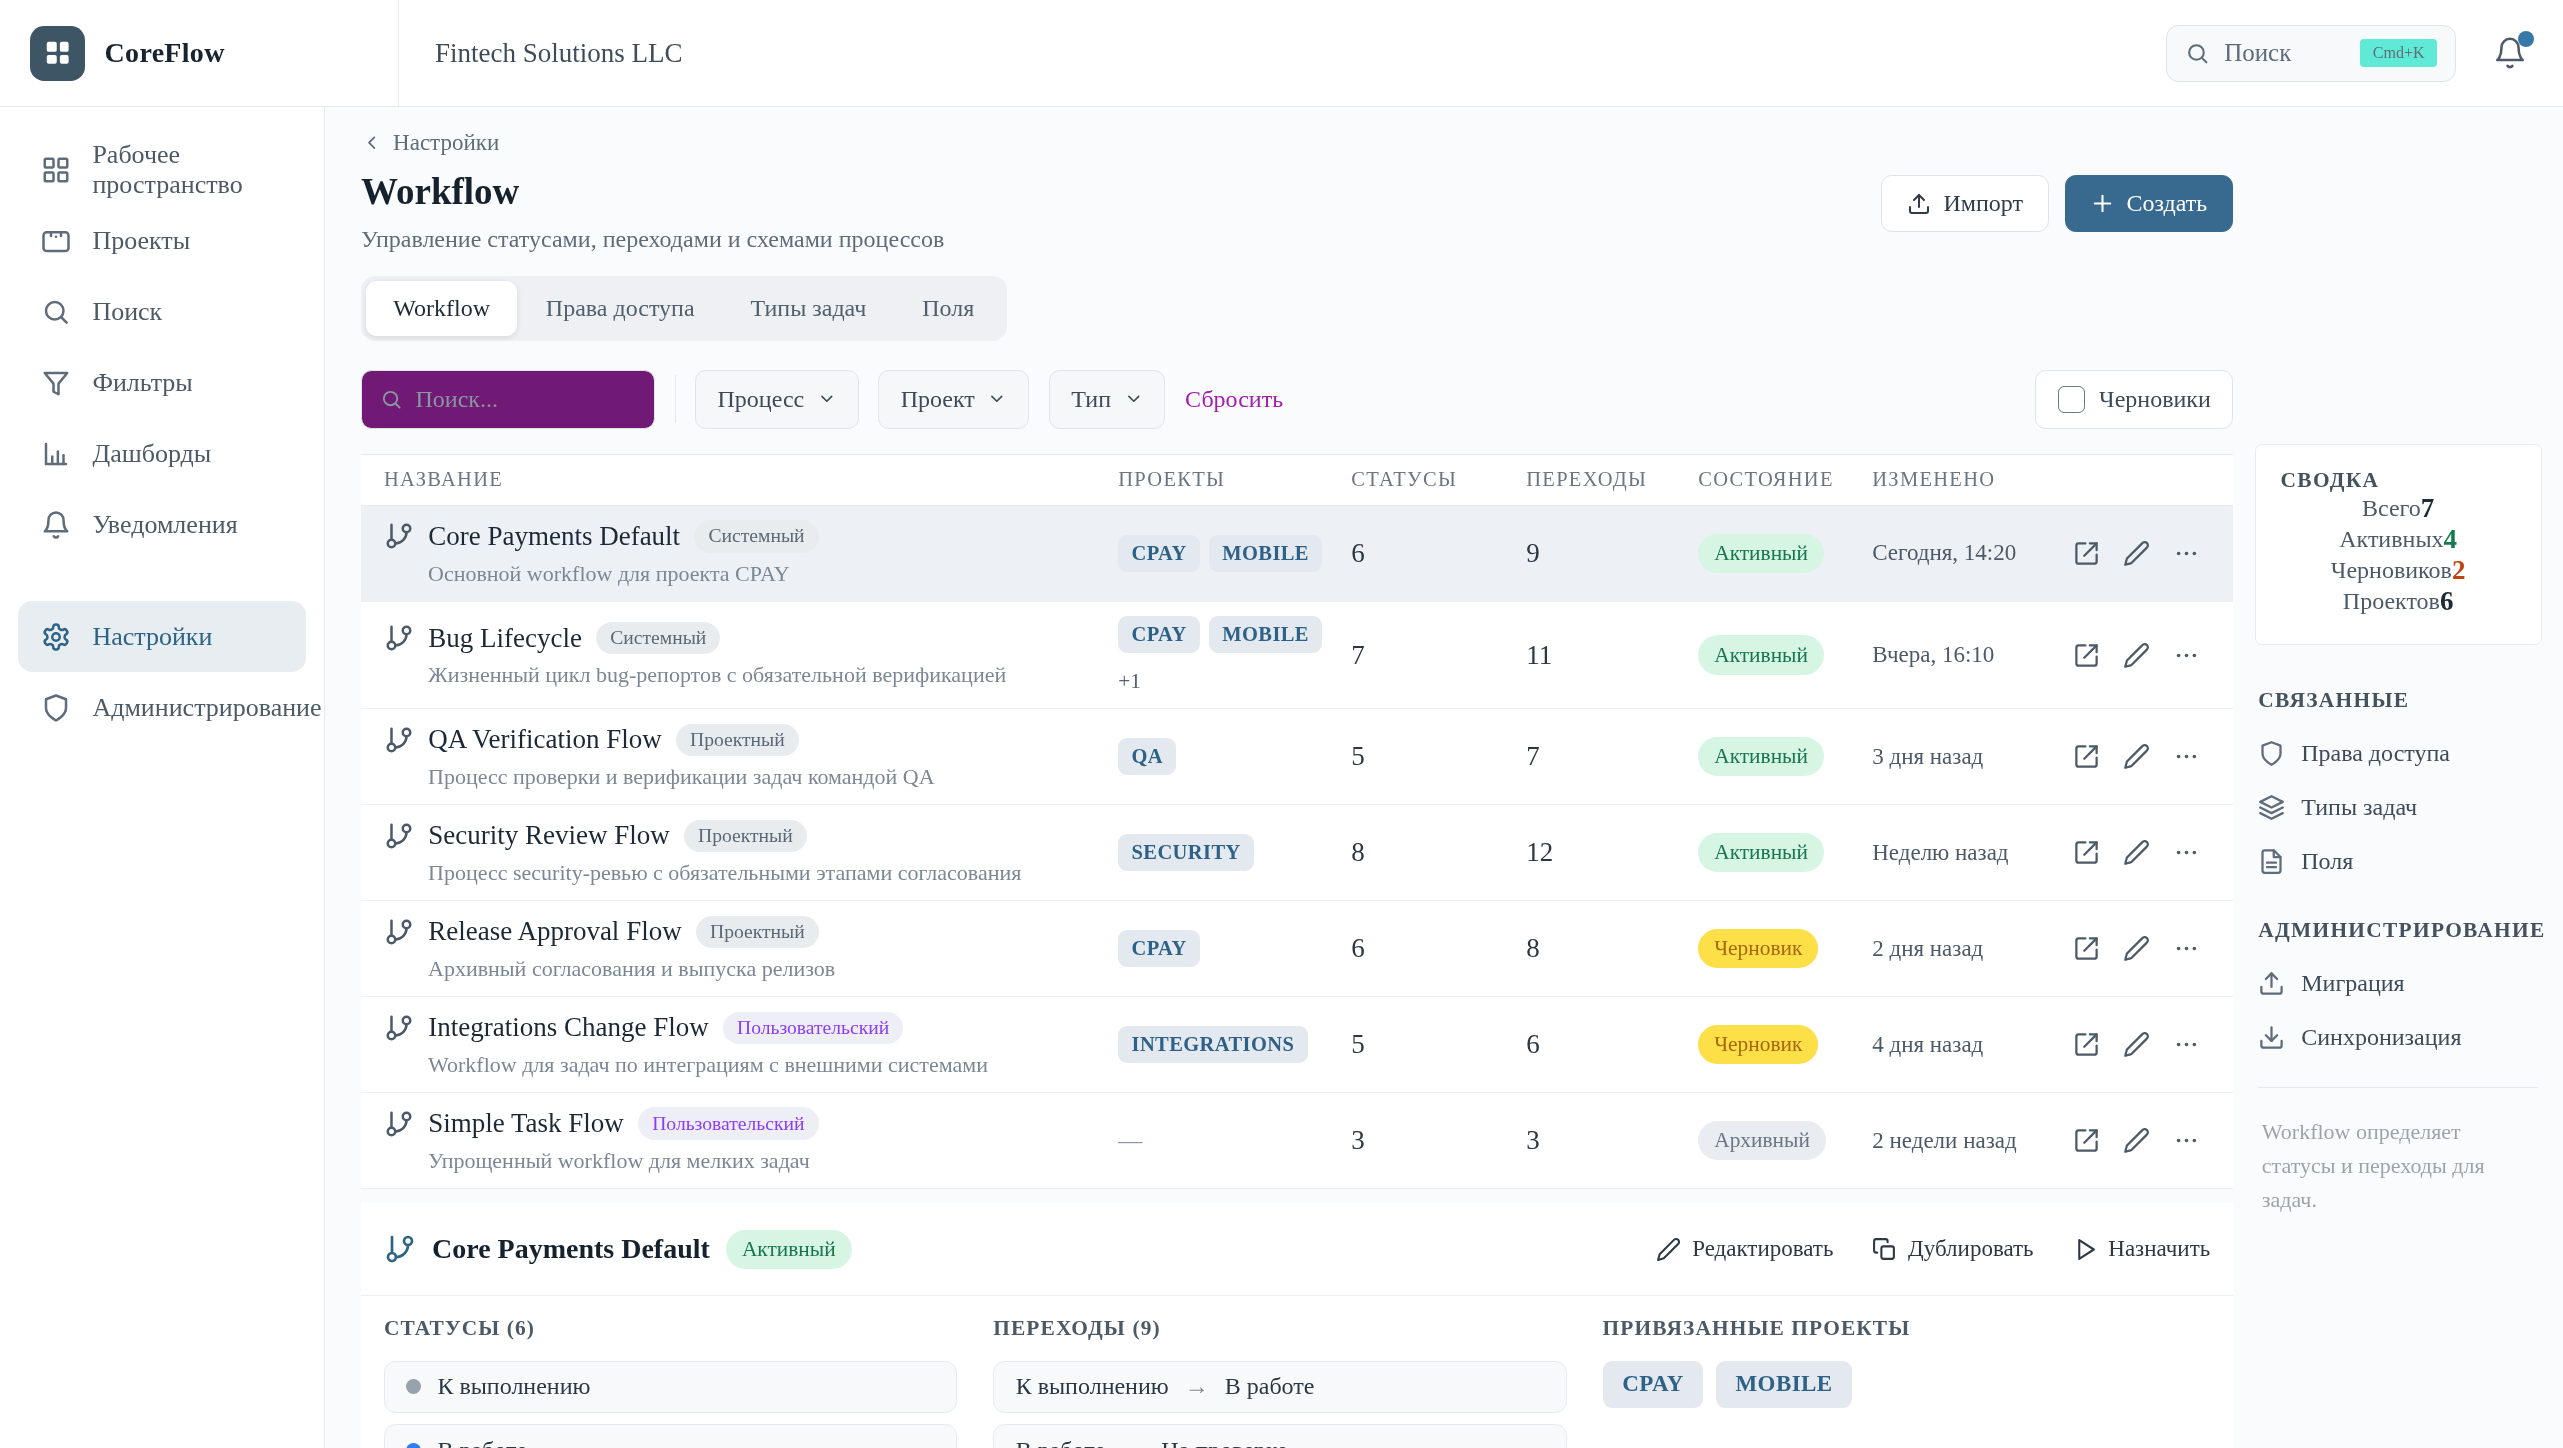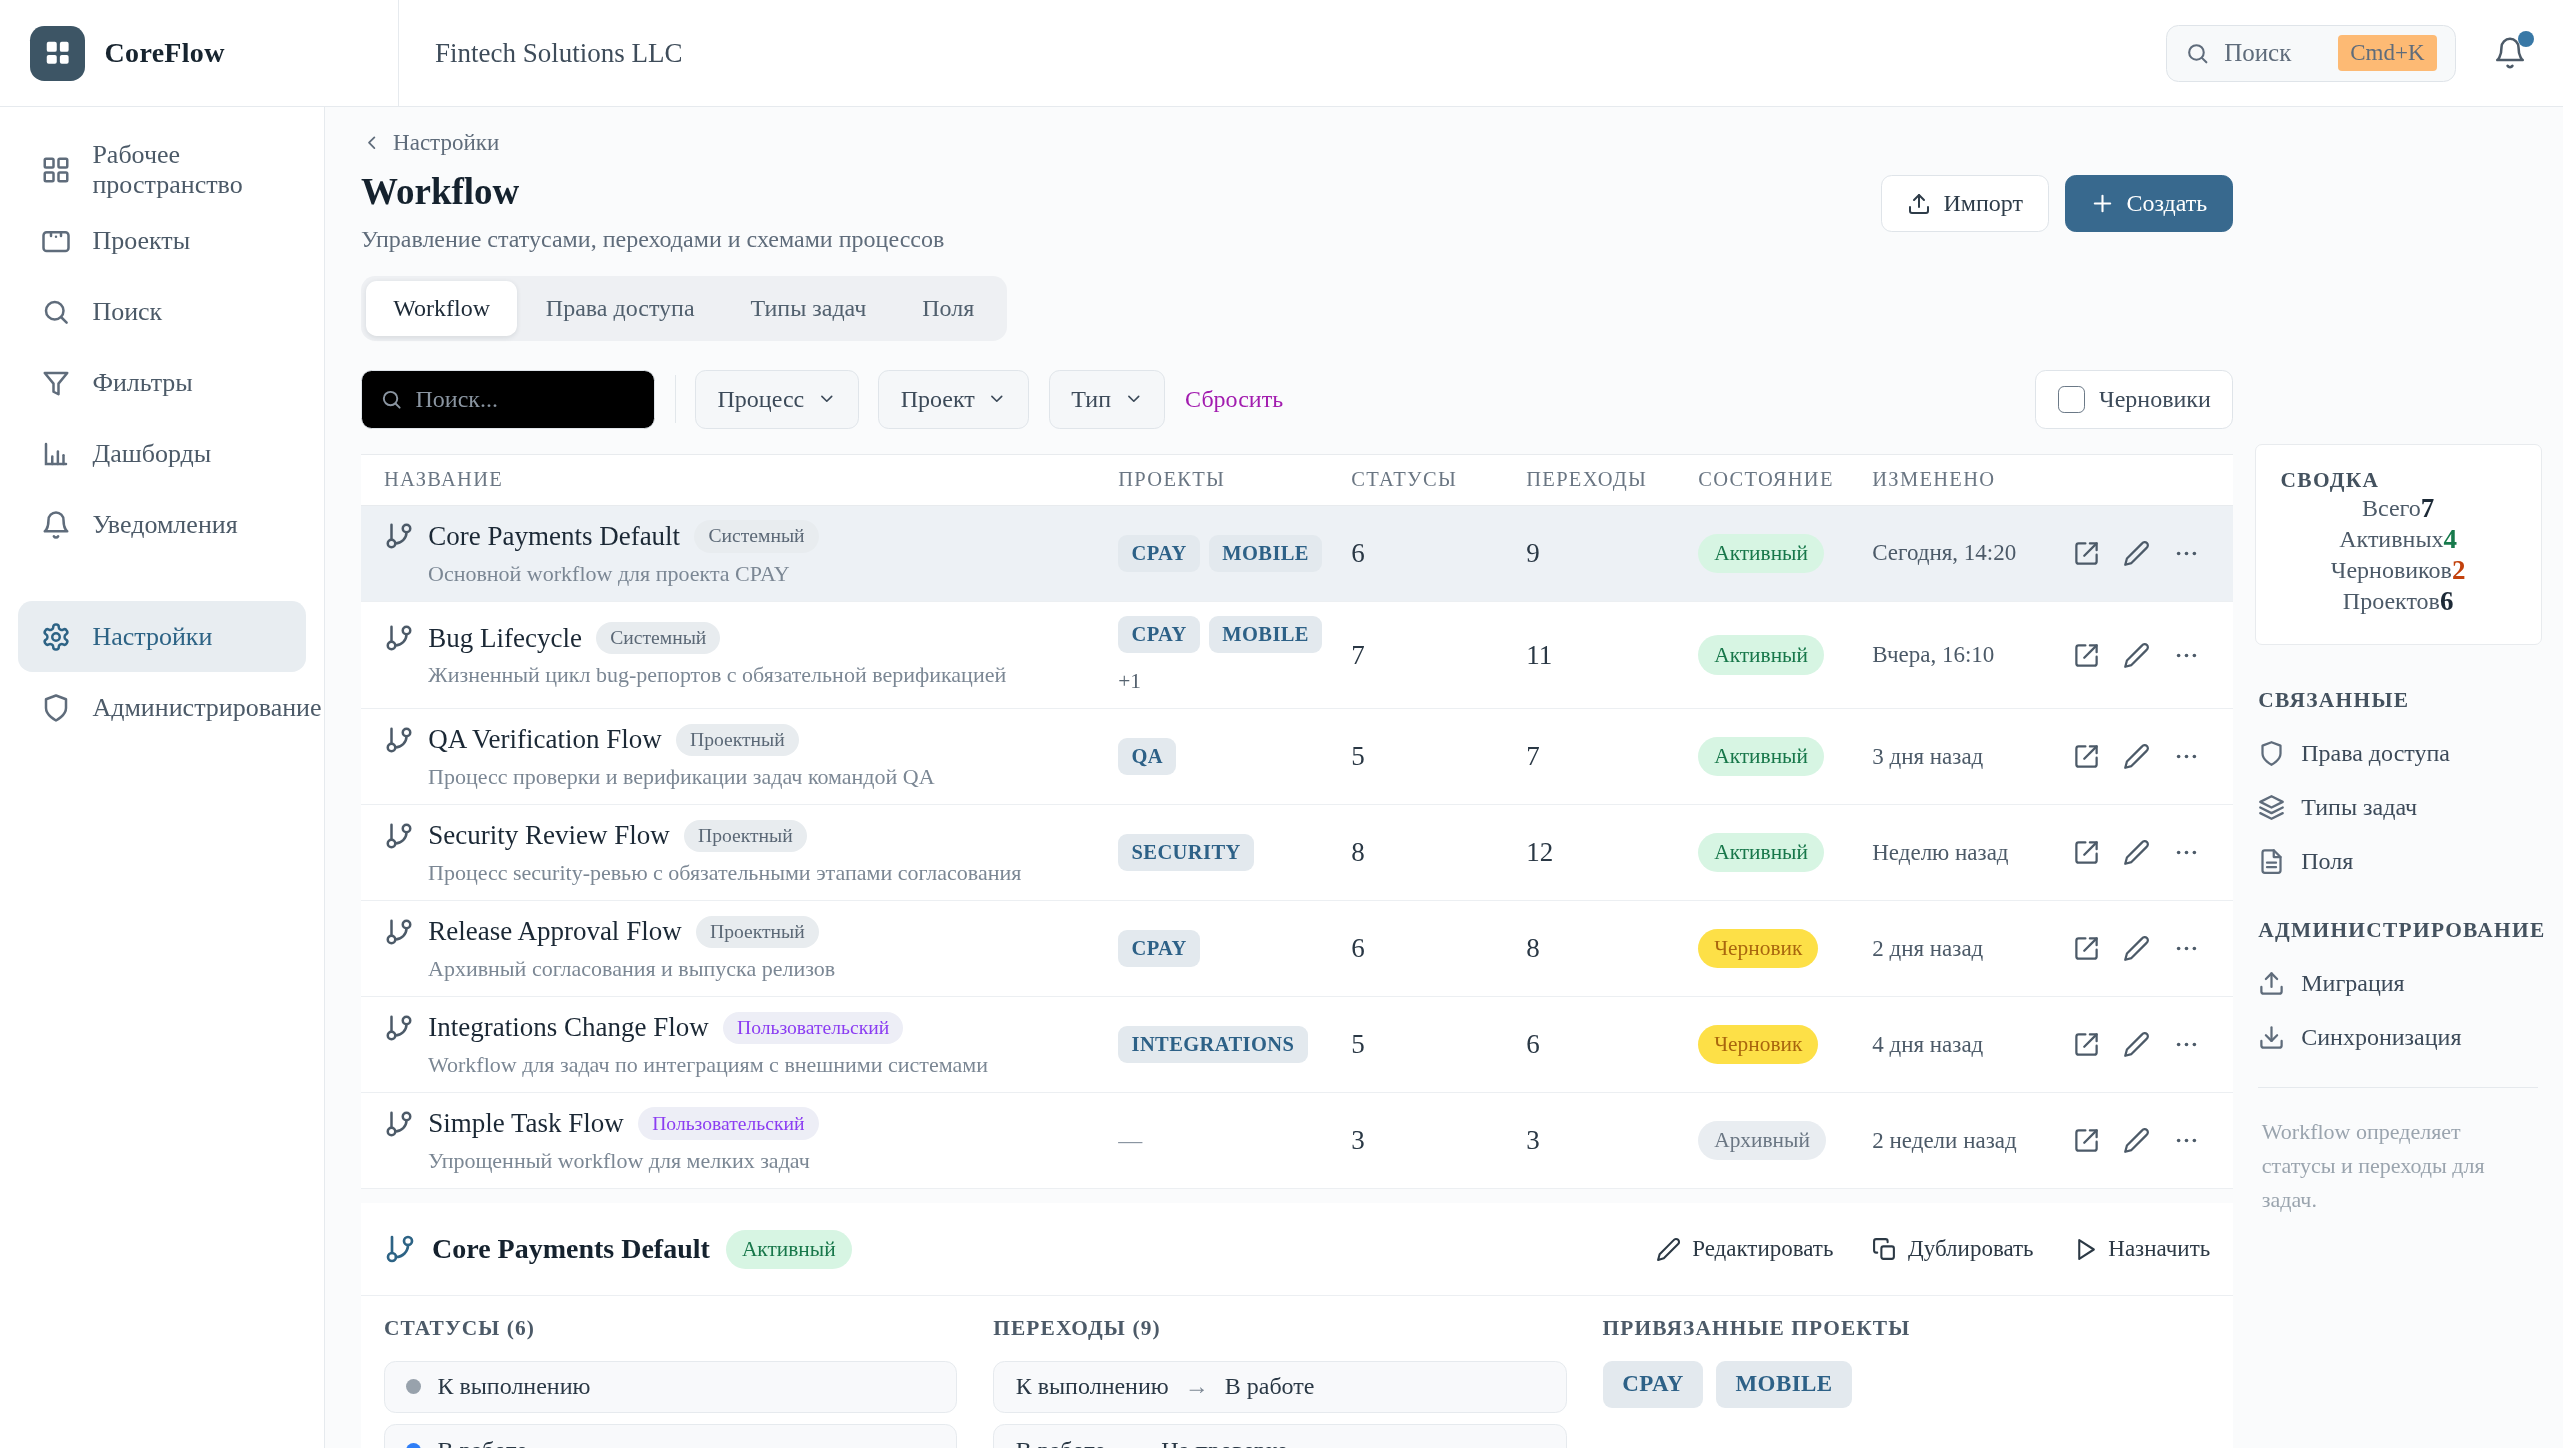--- a/index.html
+++ b/index.html
@@ -11,21 +11,21 @@
   
   .topbar{height:107px;background:#fff;border-bottom:0.9px solid #e6eaee;display:flex;align-items:stretch}
   .topbar-left{width:399px;flex:none;border-right:0.9px solid #e6eaee;display:flex;align-items:center;gap:19.6px;padding:0 30px}
   .logo-box{width:55px;height:55px;border-radius:14.2px;background:#3d5565;display:flex;align-items:center;justify-content:center}
   .logo-text{font-size:28px;font-weight:700;color:#17242f;letter-spacing:0.3px}
   .topbar-main{flex:1;display:flex;align-items:center;padding:0 36px}
   .company{font-size:27px;color:#3e4c5a}
   .topbar-right{margin-left:auto;display:flex;align-items:center;gap:37px}
   .searchbox{width:290px;height:57px;border:0.9px solid #dfe4e9;border-radius:12.5px;background:#f7f9fa;display:flex;align-items:center;gap:14.2px;padding:0 18px}
   .searchbox .ph{font-size:25px;color:#5f6c7b}
-  .kbd{margin-left:auto;background:#fdba74;border-radius:4px;padding:5.3px 12.5px;font-size:23px;color:#5f6c7b}
+  .kbd{margin-left:auto;background:#5eead4;border-radius:4px;padding:5.3px 12.5px;font-size:16px;color:#5f6c7b}
   .bell-wrap{position:relative;color:#4c5a68}
   .bell-dot{position:absolute;top:-5.3px;right:-7.1px;width:16px;height:16px;border-radius:50%;background:#3878a6}
 
   
   .frame{display:flex;height:1341px}
   .sidenav{width:325px;flex:none;background:#fff;border-right:0.9px solid #e6eaee;padding:27px 18px}
   .nav-item{display:flex;align-items:center;gap:21.4px;height:71px;padding:0 23px;border-radius:14.2px;color:#4c5a68;font-size:26px;cursor:pointer}
   .nav-item .ic{color:#5f6c7b}
   .nav-item.active{background:#e8edf1;color:#2d6385}
   .nav-item.active .ic{color:#2d6385}
@@ -45,21 +45,21 @@
   .btn-secondary{background:#fff;border:0.9px solid #dfe4e9;color:#2e3c49}
   .btn-primary{background:#38698e;color:#fff;border:0.9px solid #38698e}
 
   
   .tabs{display:inline-flex;background:#eef0f3;border-radius:14.2px;padding:5.3px;margin-top:23px;gap:1.8px}
   .tab{height:55px;display:flex;align-items:center;padding:0 27px;border-radius:10.7px;font-size:24px;color:#51606e;cursor:pointer}
   .tab.active{background:#fff;color:#1d2a37;box-shadow:0 1.8px 5.3px rgba(20,35,50,.10)}
 
   
   .filters{display:flex;align-items:center;gap:19.6px;margin-top:28.5px}
-  .finput{width:294px;height:59px;background:#000000;border:0.9px solid #dfe4e9;border-radius:10.7px;display:flex;align-items:center;gap:12.5px;padding:0 18px;color:#8a95a1;font-size:24px}
+  .finput{width:294px;height:59px;background:#701a75;border:0.9px solid #dfe4e9;border-radius:10.7px;display:flex;align-items:center;gap:12.5px;padding:0 18px;color:#8a95a1;font-size:24px}
   .vdiv{width:0.9px;height:48px;background:#e2e7eb}
   .fdrop{height:59px;display:flex;align-items:center;gap:12.5px;padding:0 21.4px;background:#f5f7f9;border:0.9px solid #e0e5ea;border-radius:10.7px;font-size:24px;color:#3c4a59;cursor:pointer}
   .freset{font-size:24px;color:#a21caf;cursor:pointer}
   .fspacer{flex:1}
   .fdrafts{height:59px;display:flex;align-items:center;gap:14.2px;padding:0 21.4px;background:#fff;border:0.9px solid #dfe4e9;border-radius:10.7px;font-size:24px;color:#3c4a59;cursor:pointer}
   .checkbox{width:27px;height:27px;border:1.8px solid #6b7987;border-radius:6.2px;background:#fff}
 
   
   .table{margin-top:25px;background:#fff}
   .tgrid{display:grid;grid-template-columns:minmax(0,1fr) 233px 175px 172px 174px 201px 160px;align-items:center}

